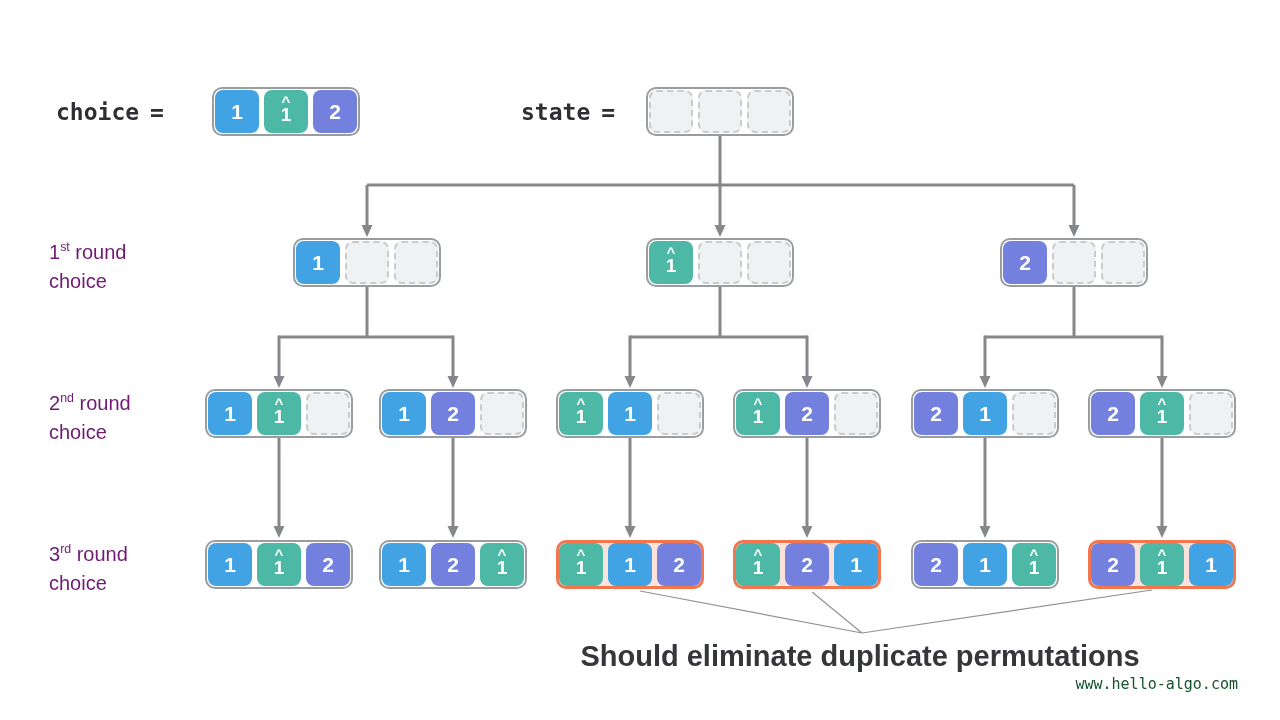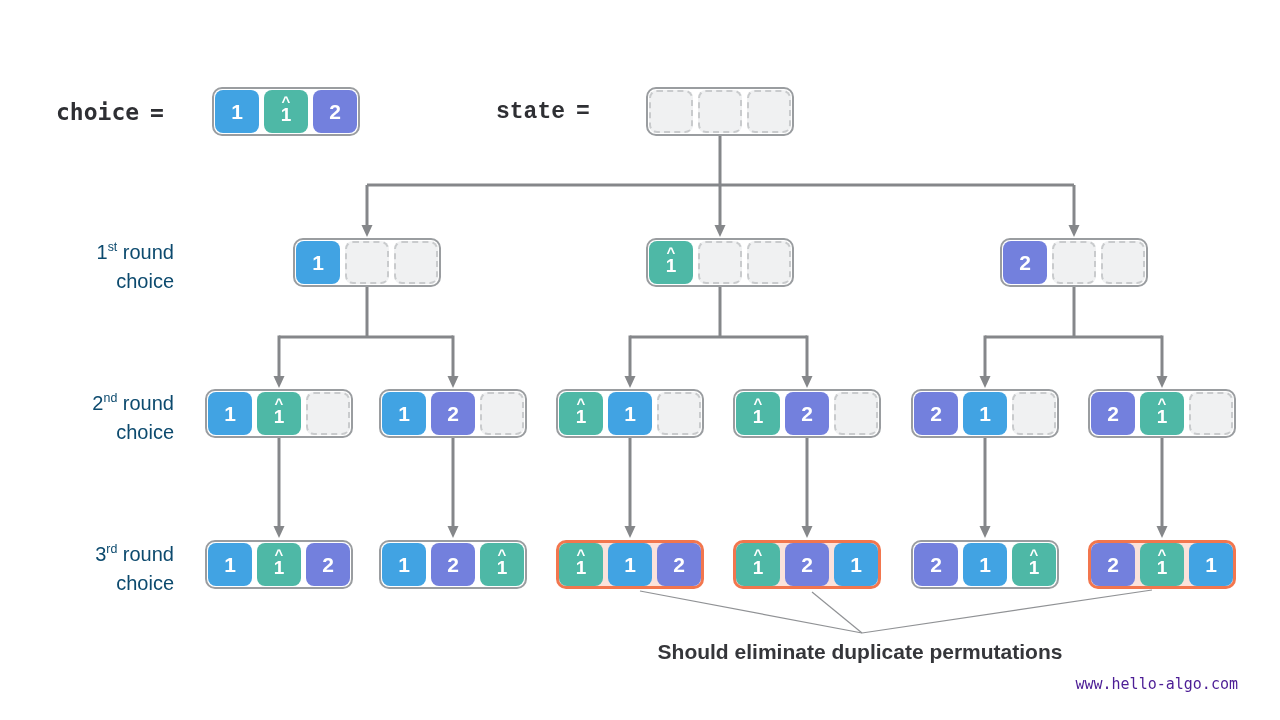--- a/index.html
+++ b/index.html
@@ -12,27 +12,27 @@
   .node{position:absolute;box-sizing:border-box;width:148px;height:49px;z-index:2;
         display:flex;align-items:center;gap:5px;
         background:#ffffff;border:2px solid #9a9da0;border-radius:10px;padding:1px;}
   .node.dup{border:3px solid #f2764e;background:#fbe2db;padding:0;}
   .cell{box-sizing:border-box;flex:0 0 44px;width:44px;height:43px;border-radius:8px;
         display:flex;flex-direction:column;align-items:center;justify-content:center;
         color:#ffffff;font-size:21px;font-weight:bold;line-height:21px;}
   .cell.empty{background:#f0f1f2;border:2px dashed #c9cbcd;}
   .cell .hat{font-size:15px;font-weight:bold;line-height:8px;margin-top:-3px;}
   .cell .hatnum{font-size:19px;line-height:17px;}
-  .row-label{position:absolute;left:38px;width:136px;text-align:right;z-index:2;
-             font-size:20px;line-height:29px;color:#0c4a6e;}
+  .row-label{position:absolute;left:49px;width:136px;text-align:left;z-index:2;
+             font-size:20px;line-height:29px;color:#701a75;}
   .row-label sup{font-size:0.62em;}
   .caption{position:absolute;left:560px;top:640px;width:600px;text-align:center;z-index:2;
-           font-size:21px;font-weight:bold;color:#35363a;}
+           font-size:29px;font-weight:bold;color:#35363a;}
   .watermark{position:absolute;right:42px;top:675px;z-index:2;
-             font-family:"DejaVu Sans Mono",monospace;font-size:15px;color:#4c1d95;}
+             font-family:"DejaVu Sans Mono",monospace;font-size:15px;color:#14532d;}
 </style>
 </head>
 <body>
 
 <svg id="connector-layer" width="1280" height="720">
     <line x1="720" y1="136" x2="720" y2="185" stroke="#85878a" stroke-width="3"></line>
     <line x1="367" y1="185" x2="1074" y2="185" stroke="#85878a" stroke-width="3"></line>
     <line x1="367" y1="185" x2="367" y2="226" stroke="#85878a" stroke-width="3"></line>
     <polygon points="361.5,225 372.5,225 367,237" fill="#85878a"></polygon>
     <line x1="720" y1="185" x2="720" y2="226" stroke="#85878a" stroke-width="3"></line>
@@ -84,21 +84,21 @@
     </div>
     <div class="cell" style="background: rgb(78, 184, 166);">
       <span class="hat">^</span>
       <span class="hatnum">1</span>
     </div>
     <div class="cell" style="background: rgb(115, 128, 221);">
       <span>2</span>
     </div>
   </div>
 
-<div class="mono-row" style="left:496px;top:87px;font-family:Liberation Mono, monospace;">
+<div class="mono-row" style="left:521px;top:87px;">
   <span>state</span>
   <span class="eq">=</span>
 </div>
 <div class="node" style="left:646px;top:87px;">
     <div class="cell empty"></div>
     <div class="cell empty"></div>
     <div class="cell empty"></div>
   </div>
 
 <div class="row-label" style="top:233px;">

